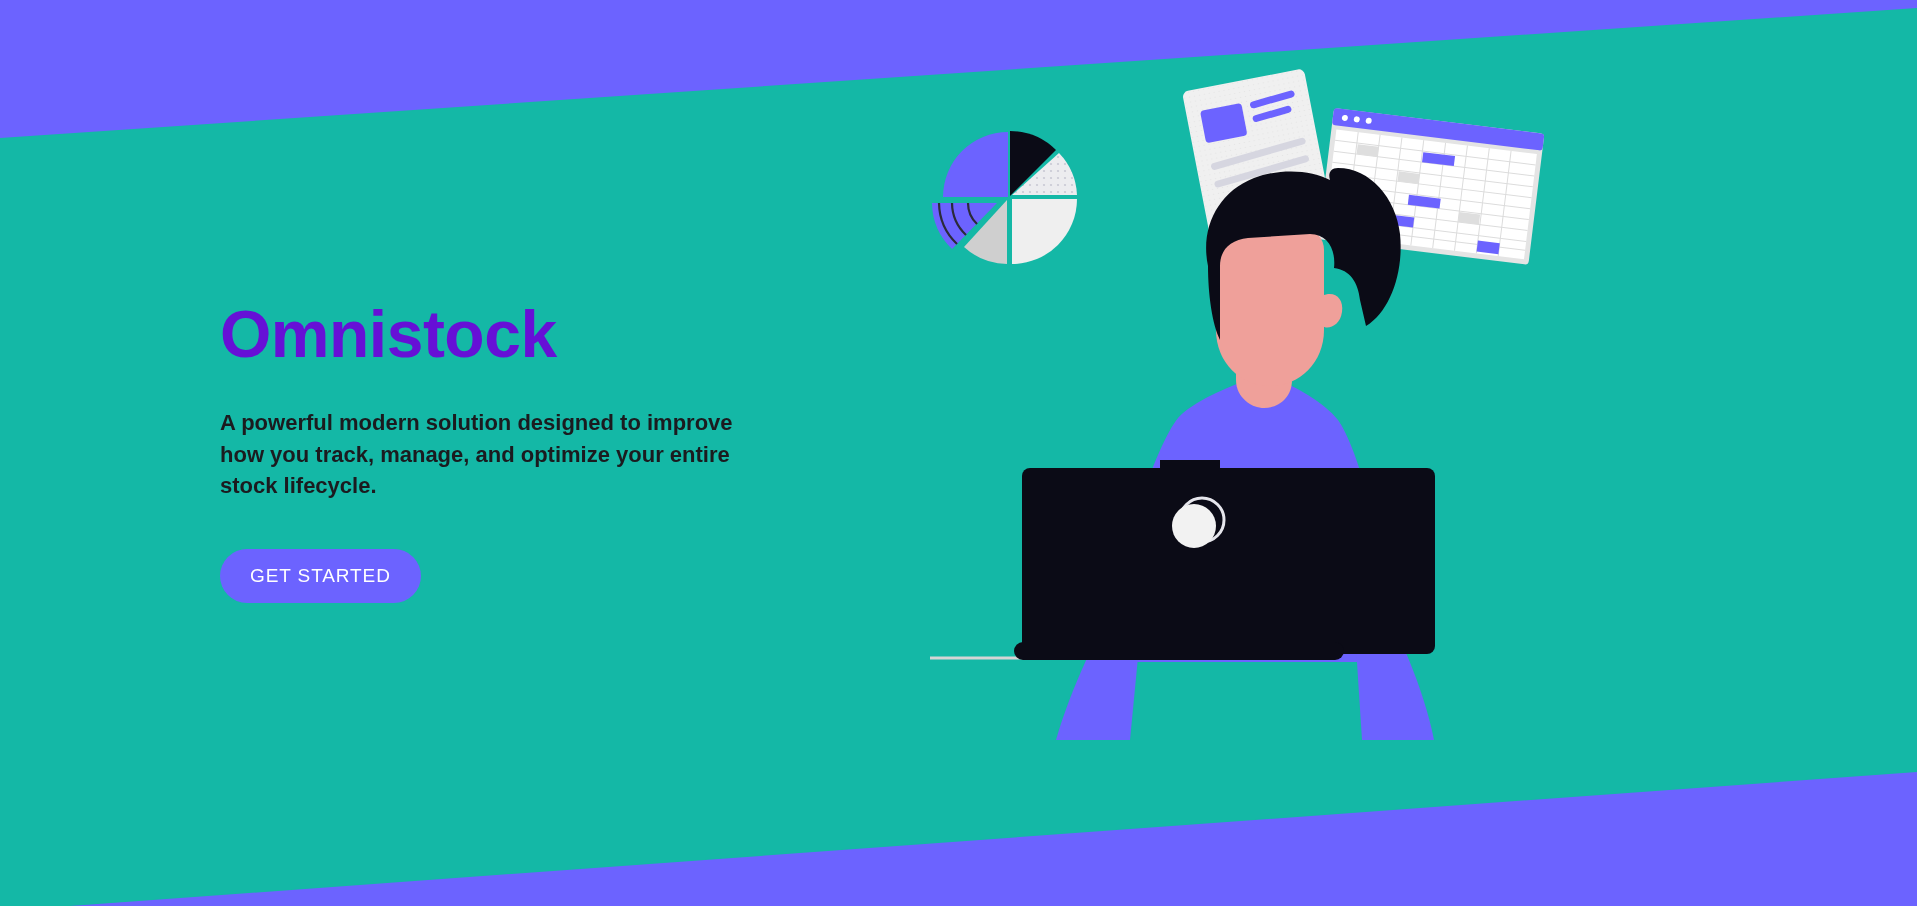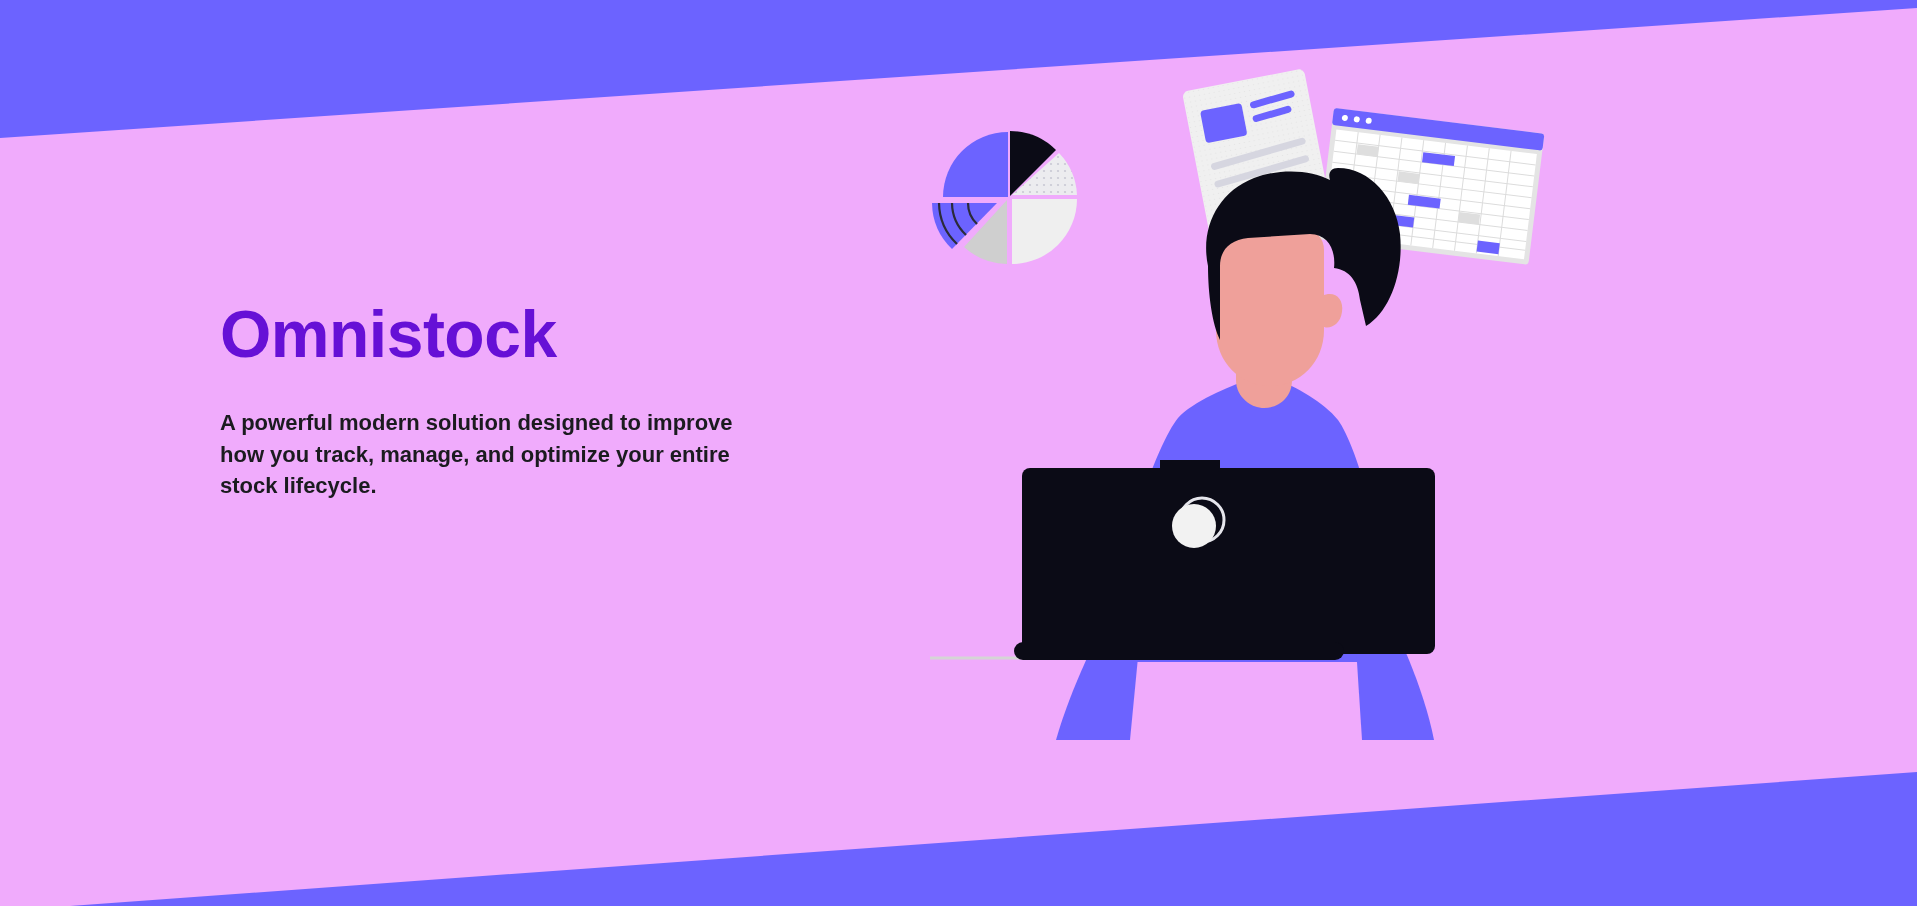--- a/index.html
+++ b/index.html
@@ -87,21 +87,21 @@
   .illustration svg {
     display: block;
     width: 980px;
     height: 760px;
     overflow: visible;
   }
 </style>
 </head>
 <body>
 
-<div id="hero" style="background: #f0abfc;">
+<div id="hero" style="background: #14b8a6;">
 
   <svg class="banner-svg" viewBox="0 0 1917 906" preserveAspectRatio="none">
     <defs>
       <pattern id="dots-pattern" width="7" height="7" patternUnits="userSpaceOnUse">
         <rect width="7" height="7" fill="#ECECEF"></rect>
         <circle cx="2" cy="2" r="1.1" fill="#C9C9D4"></circle>
       </pattern>
       <pattern id="paper-dots" width="5" height="5" patternUnits="userSpaceOnUse">
         <rect width="5" height="5" fill="#F0F0F0"></rect>
         <circle cx="1.5" cy="1.5" r="0.55" fill="#E4E4E4"></circle>
@@ -109,20 +109,21 @@
     </defs>
     <polygon id="banner-top" points="0,0 1917,0 1917,8 0,138" fill="#6C63FF"></polygon>
     <polygon id="banner-bottom" points="1917,772 1917,906 70,906" fill="#6C63FF"></polygon>
   </svg>
 
   <div class="copy">
     <h1 class="headline" style="color: rgb(102, 16, 214);">Omnistock</h1>
 
     <p class="subcopy" style="color: rgb(27, 27, 31);">A powerful modern solution designed to improve how you track, manage, and optimize your entire stock lifecycle.</p>
 
+    <button class="cta" style="background: rgb(108, 99, 255); color: rgb(255, 255, 255);">GET STARTED</button>
   </div>
 
   <div class="illustration">
     <svg viewBox="0 0 980 760" xmlns="http://www.w3.org/2000/svg">
 
       <g>
 
         <path d="M 78 147 L 78 82 A 65 65 0 0 0 13 147 Z" transform="translate(0,0) scale(1)" fill="none"></path>
 
         <path fill="#6C63FF" d="M 78 147 L 78 82 A 65 65 0 0 0 13 147 Z"></path>

